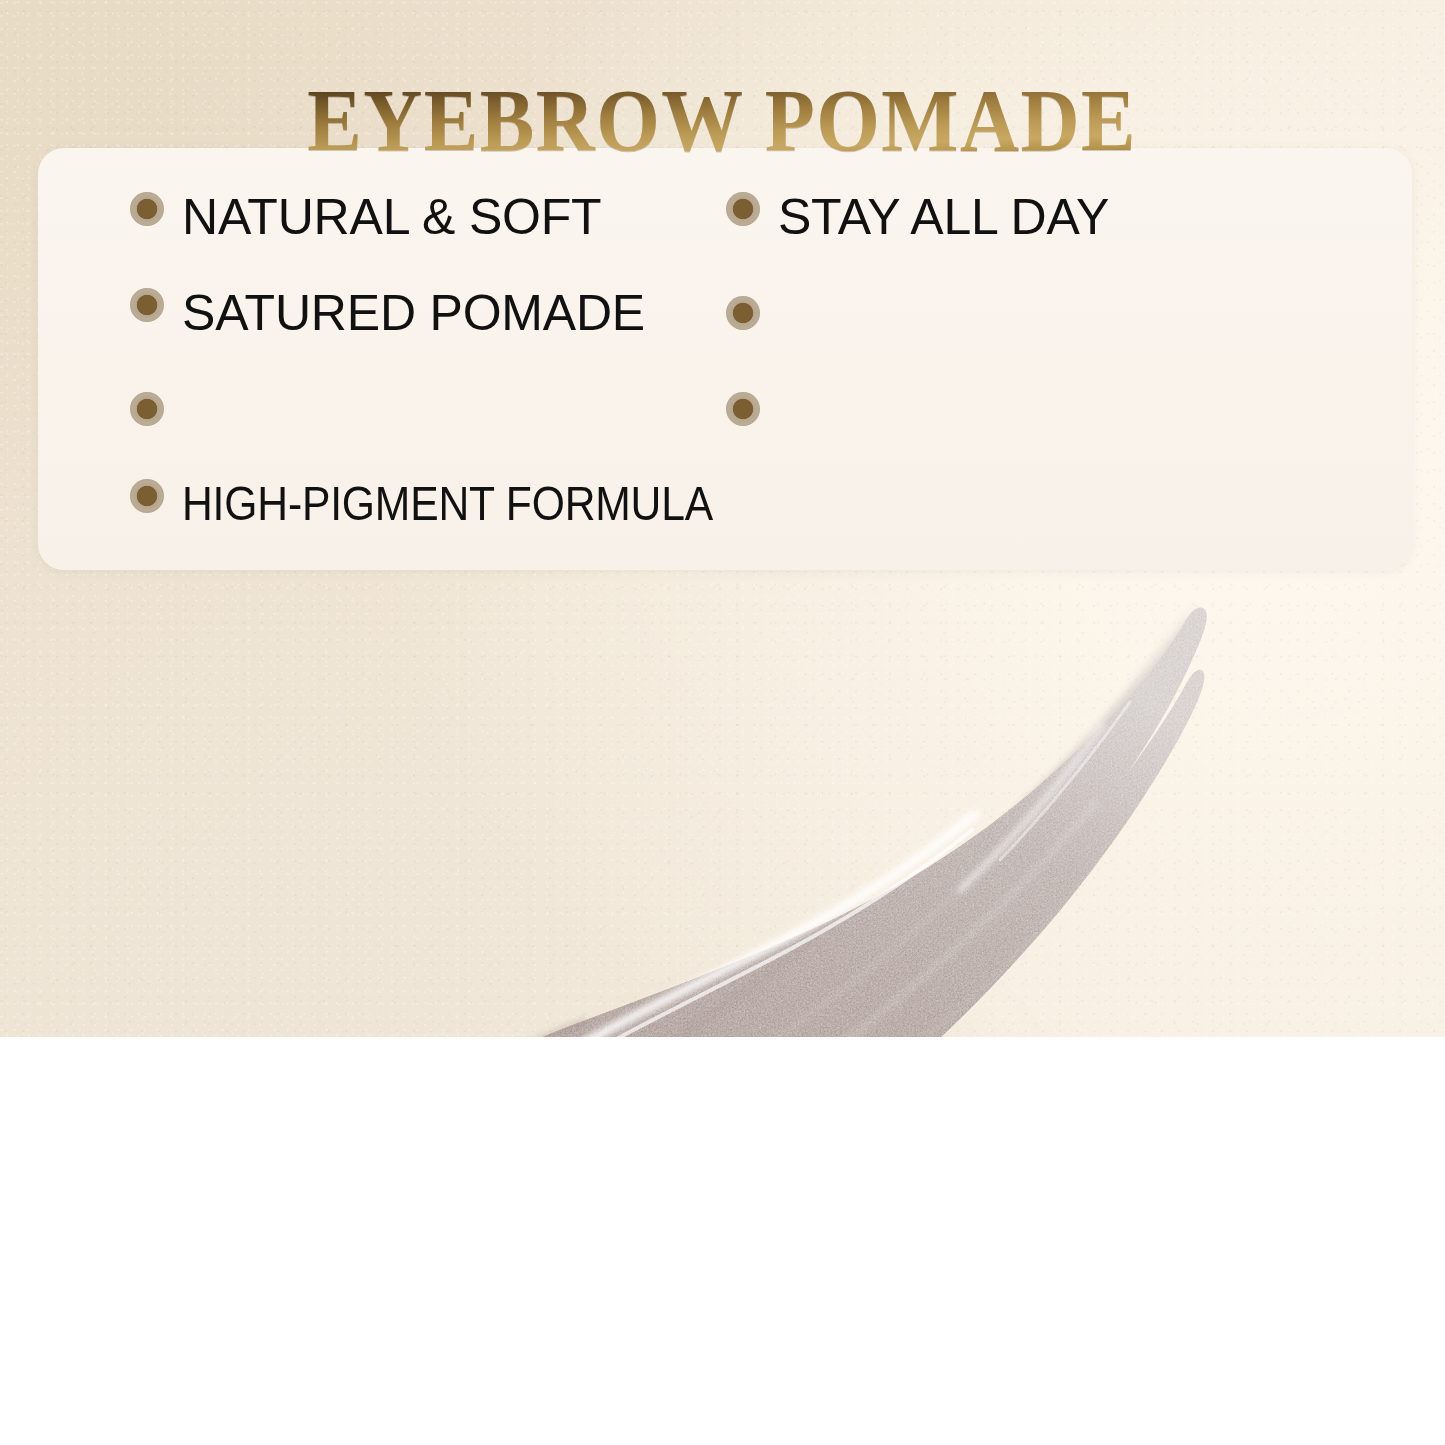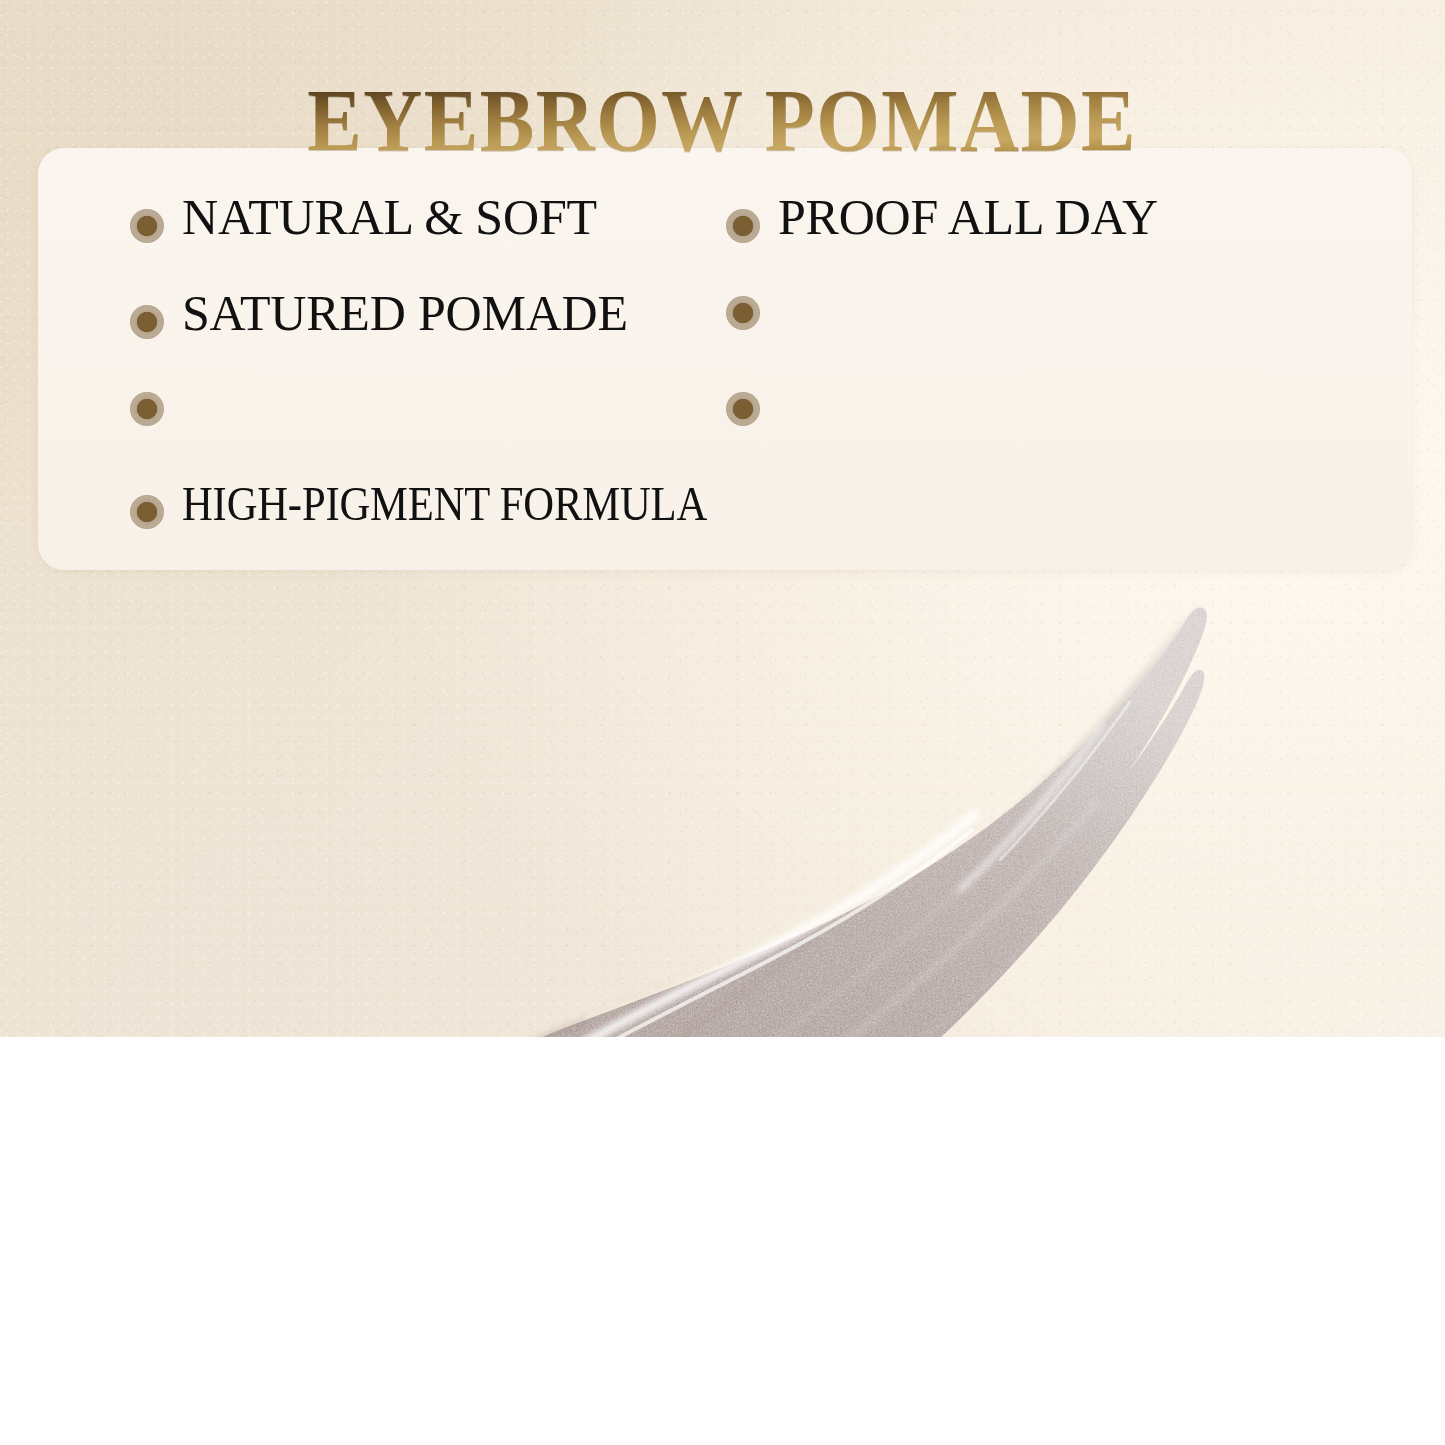--- a/index.html
+++ b/index.html
@@ -89,23 +89,22 @@
     inset: 0;
     display: grid;
     grid-template-columns: 47% 53%;
     grid-template-rows: repeat(4, 1fr);
     padding: 22px 14px 18px 92px;
     box-sizing: border-box;
     align-items: center;
   }
   .feature-item {
     display: flex;
-    align-items: flex-end;
+    align-items: flex-start;
     gap: 18px;
-    font-family: Liberation Serif, serif;
   }
   .bullet {
     flex: 0 0 auto;
     width: 34px;
     height: 34px;
     border-radius: 50%;
     background: radial-gradient(circle at 50% 50%,
         #7c5e33 0%, #7c5e33 41%,
         #b6a68f 44%, #bfb09a 72%,
         #c6b9a4 100%);
@@ -147,21 +146,21 @@
   <div class="feature-card">
     <div class="feature-grid">
 
       <div class="feature-item">
         <span class="bullet"></span>
         <span class="feature-label">NATURAL &amp; SOFT</span>
       </div>
 
       <div class="feature-item">
         <span class="bullet"></span>
-        <span class="feature-label">PROOF ALL DAY</span>
+        <span class="feature-label">STAY ALL DAY</span>
       </div>
 
       <div class="feature-item">
         <span class="bullet"></span>
         <span class="feature-label">SATURED POMADE</span>
       </div>
 
 
       <div class="feature-item">
         <span class="bullet"></span>

